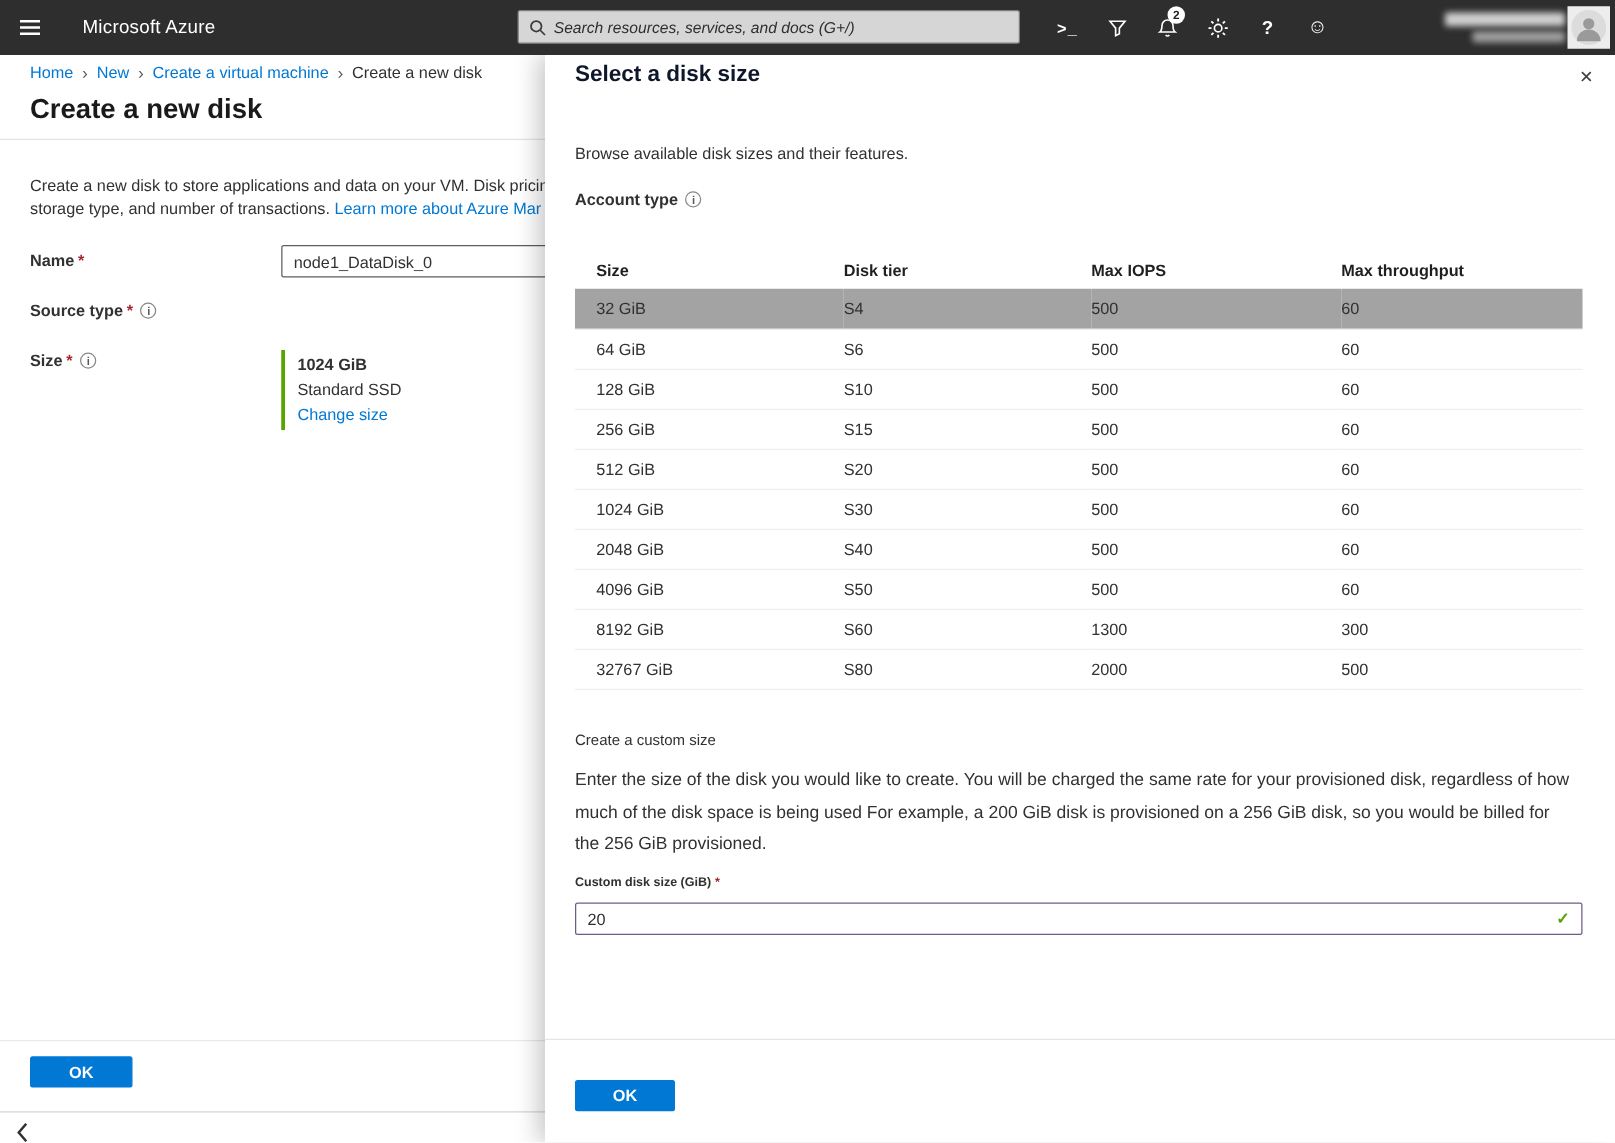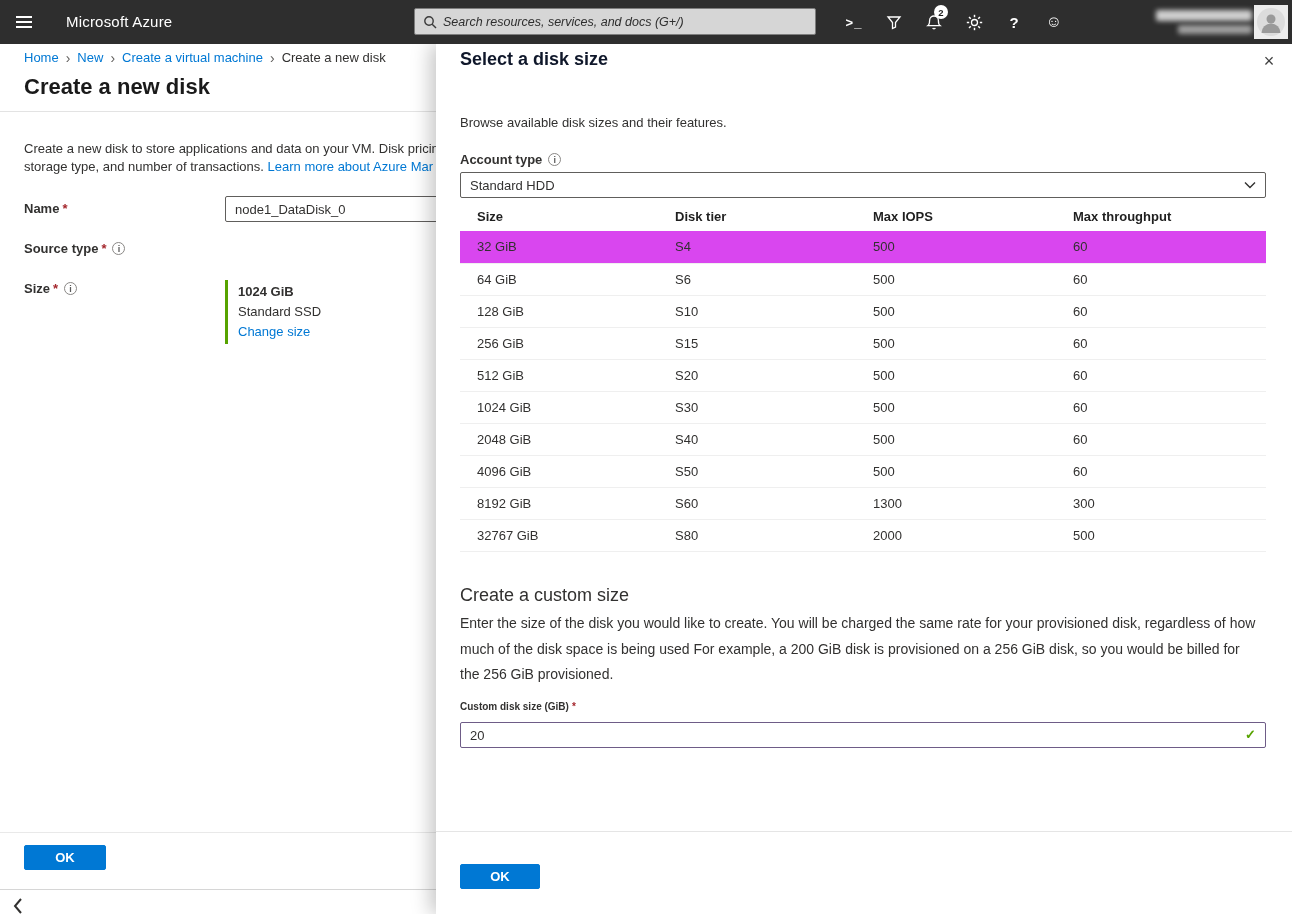--- a/index.html
+++ b/index.html
@@ -54,22 +54,22 @@
   .panel-close{position:absolute;right:10px;top:4px;width:26px;height:26px;display:flex;align-items:center;justify-content:center;font-size:18px;color:#404040;cursor:pointer}
   .panel-sub{position:absolute;left:24px;top:71px}
   .acct-label{position:absolute;left:24px;top:108px;font-weight:600;display:flex;align-items:center}
   .select{position:absolute;left:24px;top:128px;width:806px;height:26px;border:1px solid #605e5c;border-radius:2px;display:flex;align-items:center;padding:0 28px 0 9px;cursor:pointer;background:#fff}
   .select .chev{position:absolute;right:9px;top:8px;line-height:0}
   .size-table{position:absolute;left:24px;top:157px;width:806px;border-collapse:collapse;table-layout:fixed;font-size:13px}
   .size-table th{text-align:left;font-weight:600;height:30px;padding:0;color:#1f1f1f;vertical-align:middle}
   .size-table td{height:32px;padding:0;border-bottom:1px solid #efefef;vertical-align:middle}
   .size-table th:first-child,.size-table td:first-child{padding-left:17px}
   .size-table tbody tr{cursor:pointer}
-  .size-table tr.selected td{background:#d946ef}
-  .custom-title{position:absolute;left:24px;top:541px;font-size:18px}
+  .size-table tr.selected td{background:#a3a3a3}
+  .custom-title{position:absolute;left:24px;top:541px;font-size:12px}
   .custom-desc{position:absolute;left:24px;top:567px;width:800px;font-size:14px;line-height:25.5px}
   .custom-label{position:absolute;left:24px;top:657px;font-size:10px;font-weight:600;display:flex;align-items:flex-end}
   .custom-input-wrap{position:absolute;left:24px;top:678px;width:806px;height:26px}
   .custom-input-wrap input{width:100%;height:100%;border:1px solid #6e5c87;border-radius:2px;padding:0 30px 0 9px;font-family:"Liberation Sans",sans-serif;font-size:13px;color:#323130;outline:none}
   .check{position:absolute;right:10px;top:5px;color:#57a300;font-size:13px;font-weight:700}
   .panel-footer-line{position:absolute;left:0;right:0;top:787px;height:1px;background:#e5e5e5}
   .panel-ok{top:820px;width:80px}
 </style>
 </head>
 <body>
@@ -202,28 +202,20 @@
 <section class="panel">
   <h2 class="panel-title">Select a disk size</h2>
   <div class="panel-close">×</div>
 
   <div class="panel-sub">Browse available disk sizes and their features.</div>
 
   <div class="acct-label">
     <span>Account type</span>
       <span class="info">i</span>
   </div>
-  <div class="select">
-    <span>Standard HDD</span>
-    <span class="chev">
-      <svg width="12" height="8" viewBox="0 0 12 8" fill="none" stroke="#323130" stroke-width="1.4">
-          <polyline points="1,1.5 6,6.5 11,1.5"></polyline>
-        </svg>
-    </span>
-  </div>
 
   <table class="size-table">
     <colgroup>
         <col style="width:215px">
         <col style="width:198px">
         <col style="width:200px">
         <col>
       </colgroup>
     <thead>
         <tr>

